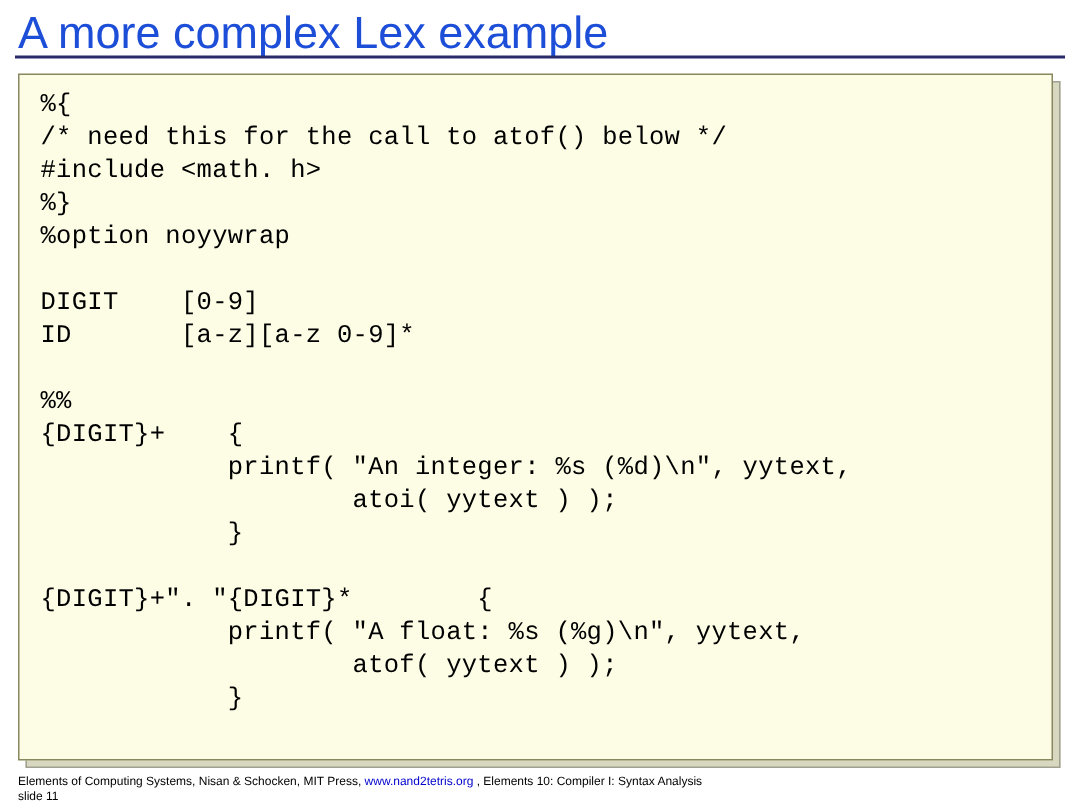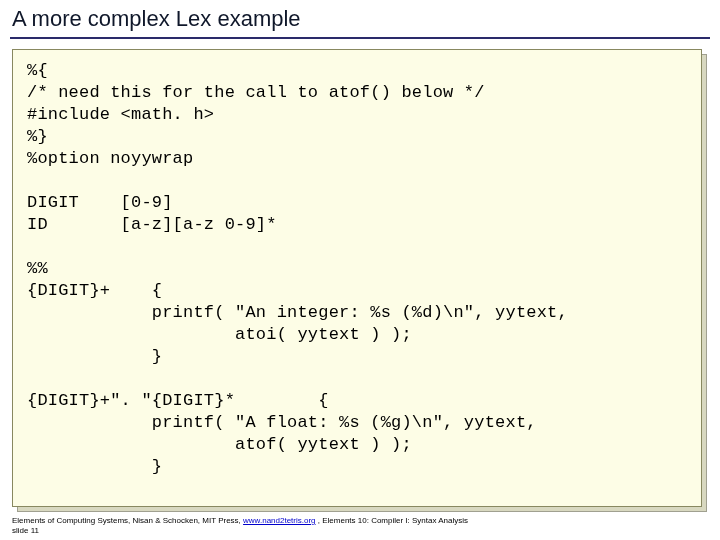--- a/index.html
+++ b/index.html
@@ -14,22 +14,22 @@
   .slide {
     position: relative;
     width: 720px;
     height: 540px;
     box-sizing: border-box;
   }
   .title {
     position: absolute;
     left: 12px;
     top: 6px;
-    font-size: 22px;
-    color: #0f172a;
+    font-size: 30px;
+    color: #1d4ed8;
     text-align: center;
   }
   .title-underline {
     position: absolute;
     left: 10px;
     top: 37px;
     width: 700px;
     height: 2px;
     background: #2a2a6a;
   }
@@ -64,21 +64,20 @@
   }
   .footer {
     position: absolute;
     left: 12px;
     bottom: 4px;
     font-size: 8px;
     color: #000;
     line-height: 10px;
   }
   .footer .link {
-    text-decoration: underline;
     color: #0000cc;
   }
 </style>
 </head>
 <body>
 
 <div class="slide">
 
   <div class="title">A more complex Lex example</div>
   <div class="title-underline"></div>

